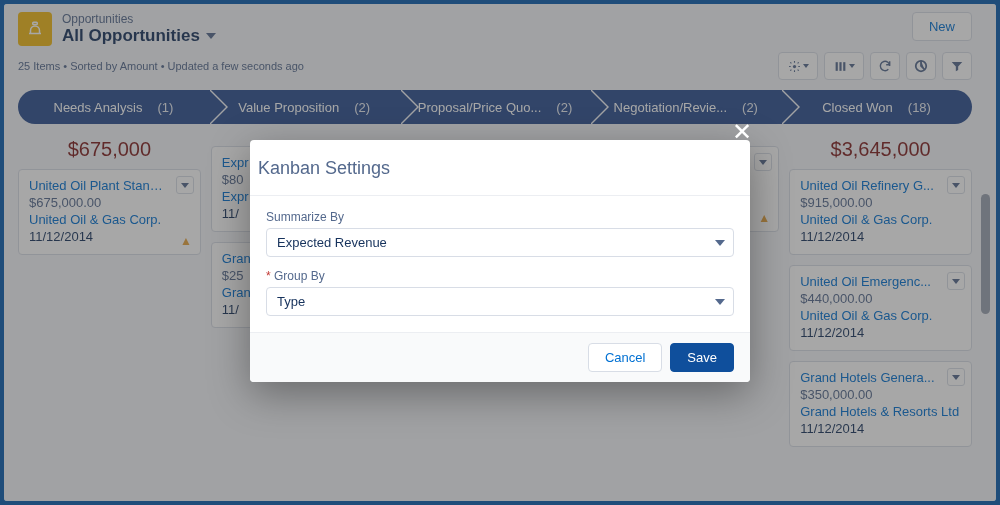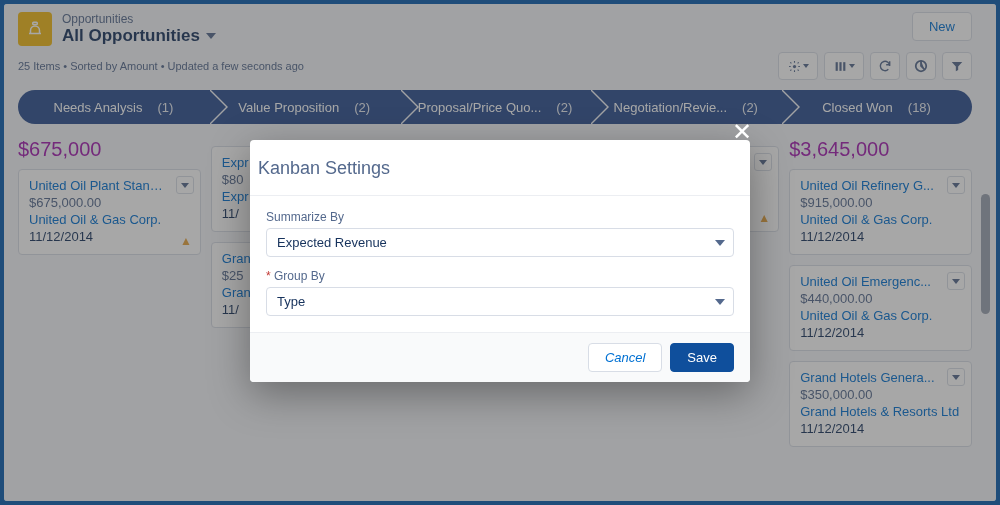--- a/index.html
+++ b/index.html
@@ -28,21 +28,21 @@
     border-top: 17px solid transparent; border-bottom: 17px solid transparent; border-left: 17px solid #2a4d8e; z-index: 2;
   }
   .stage:not(:last-child)::before {
     content: ""; position: absolute; right: -19px; top: -1px; width: 0; height: 0;
     border-top: 18px solid transparent; border-bottom: 18px solid transparent; border-left: 18px solid #f4f6f9; z-index: 1;
   }
   .stage .cnt { opacity: .9; }
   
   .columns { display: flex; gap: 10px; margin-top: 8px; }
   .col { flex: 1; min-width: 0; }
-  .col-total { color: #a21caf; font-size: 20px; padding: 6px 0 8px; }
+  .col-total { text-align: center; color: #7f1d1d; font-size: 20px; padding: 6px 0 8px; }
   .card { background: #fff; border: 1px solid #d8dde6; border-radius: 4px; padding: 8px 10px 10px; margin-bottom: 10px; position: relative; font-size: 13px; }
   .card .title { color: #0070d2; white-space: nowrap; overflow: hidden; text-overflow: ellipsis; padding-right: 20px; }
   .card .amount { color: #54698d; margin-top: 2px; }
   .card .acct { color: #0070d2; margin-top: 2px; white-space: nowrap; overflow: hidden; text-overflow: ellipsis; }
   .card .date { color: #16325c; margin-top: 2px; }
   .card-menu { position: absolute; top: 6px; right: 6px; width: 18px; height: 18px; border: 1px solid #d8dde6; border-radius: 3px; background: #fff; display: flex; align-items: center; justify-content: center; cursor: pointer; }
   .warn { position: absolute; bottom: 6px; right: 8px; color: #e6a23c; font-size: 12px; }
   
   .dim { position: absolute; inset: 4px; background: rgba(60,60,60,0.45); border-radius: 3px; z-index: 20; }
   
@@ -52,21 +52,21 @@
   .modal { position: absolute; top: 140px; left: 50%; transform: translateX(-50%); width: 500px; background: #fff; border-radius: 4px; box-shadow: 0 12px 40px rgba(0,0,0,.35); z-index: 40; }
   .modal h2 { font-weight: 400; font-size: 18px; color: #54698d; text-align: left; padding: 18px 8px 16px; border-bottom: 1px solid #eceef2; }
   .modal-close { position: absolute; top: -22px; right: -2px; color: #fff; font-size: 24px; cursor: pointer; }
   .modal-body { padding: 14px 16px 4px; }
   .field-label { font-size: 12px; color: #54698d; margin-bottom: 4px; display: block; }
   .req::before { content: "* "; color: #c23934; }
   .combobox { width: 100%; border: 1px solid #d8dde6; border-radius: 4px; padding: 6px 28px 6px 10px; background: #fff; font-size: 13px; color: #16325c; position: relative; display: flex; align-items: center; justify-content: space-between; margin-bottom: 12px; cursor: pointer; }
   .combobox svg { position: absolute; right: 8px; top: 50%; transform: translateY(-50%); }
   .modal-footer { border-top: 1px solid #eceef2; padding: 10px 16px; display: flex; justify-content: flex-end; gap: 8px; background: #f9fafb; border-radius: 0 0 4px 4px; }
   .btn { border-radius: 4px; padding: 6px 16px; font-size: 13px; cursor: pointer; }
-  .btn-neutral { background: #fff; border: 1px solid #d8dde6; color: #0070d2; font-style: italic; }
+  .btn-neutral { background: #fff; border: 1px solid #d8dde6; color: #0070d2; }
   .btn-brand { background: #0f4f9c; border: 1px solid #0f4f9c; color: #fff; }
 </style>
 </head>
 <body>
 
 <div class="app">
   <div class="page">
     <div class="header-row">
       <div class="obj-icon">
         <svg width="18" height="18" viewBox="0 0 24 24" fill="none">

